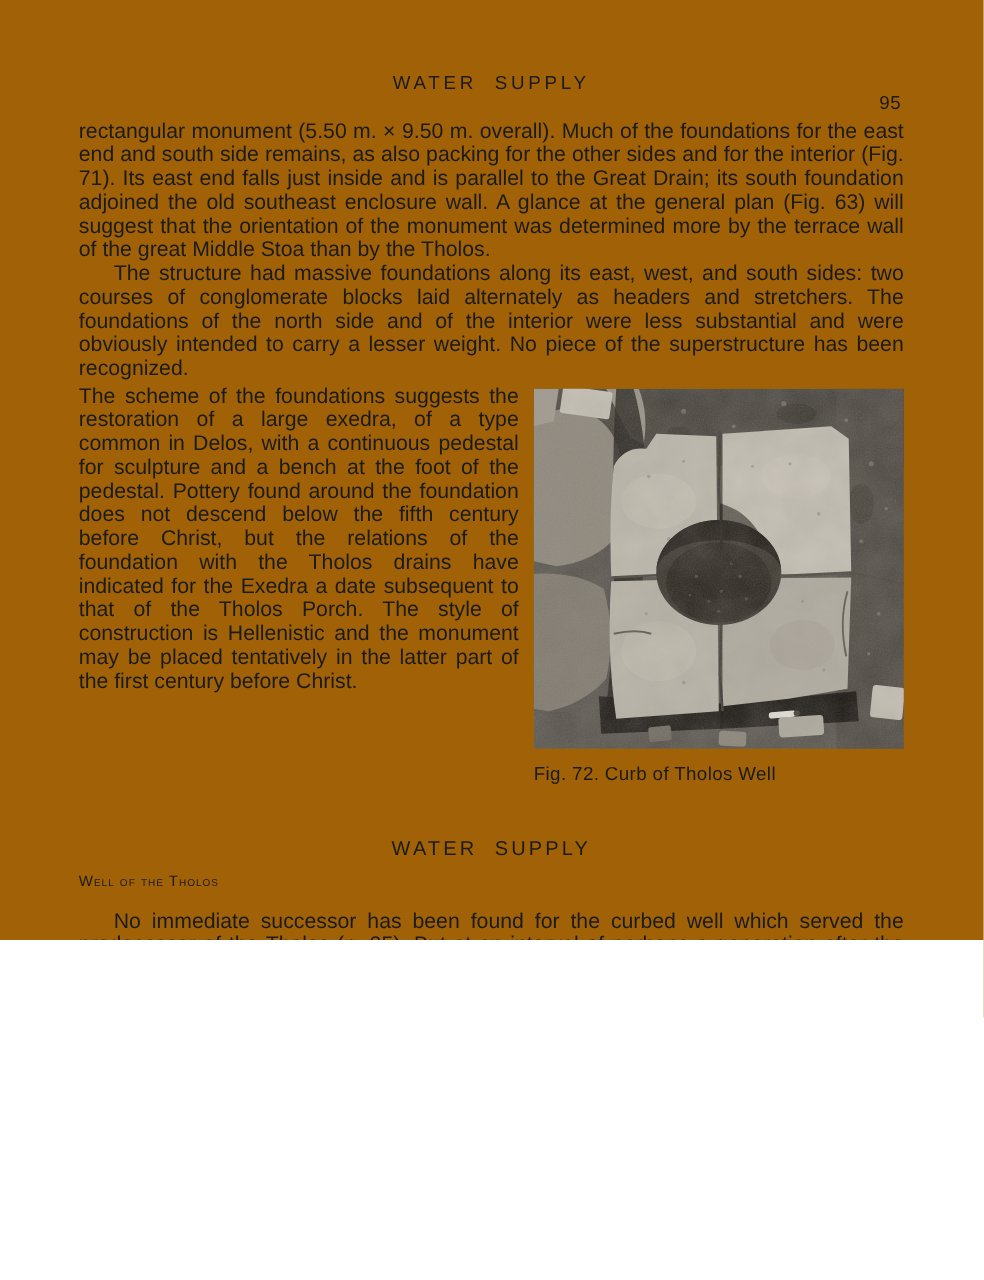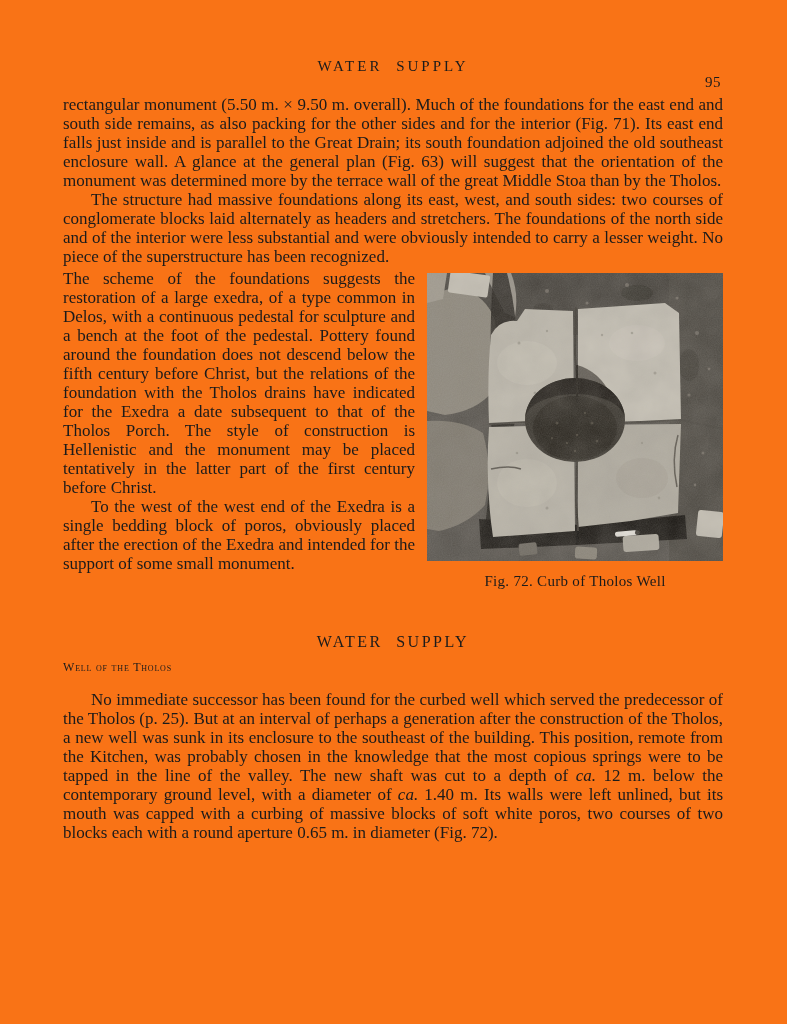--- a/index.html
+++ b/index.html
@@ -1,23 +1,23 @@
 <!DOCTYPE html>
 <html lang="en"><head>
 <meta charset="utf-8">
 <style>
   html, body { margin: 0; padding: 0; background: #ffffff; }
   .page {
     position: relative;
     width: 787px;
-    height: 1024px;
+    height: 752px;
     box-sizing: border-box;
-    background: #f97316;
+    background: #a16207;
     padding: 58px 64px 0 63px;
-    font-family: Liberation Serif, serif;
+    font-family: Liberation Sans, sans-serif;
     color: #1b1b1b;
     overflow: hidden;
   }
   .running-head {
     position: relative;
     height: 20px;
     text-align: center;
     font-size: 15px;
     letter-spacing: 3px;
     word-spacing: 7px;
@@ -40,21 +40,20 @@
   .wrap-section { margin-top: 3px; }
   .wrap-section::after { content: ""; display: block; clear: both; }
   .fig {
     float: right;
     width: 296px;
     margin: 4px 0 16px 12px;
   }
   .photo { width: 296px; height: 288px; }
   .photo svg { display: block; }
   .fig figcaption {
-    text-align: center;
     font-size: 15px;
     margin-top: 12px;
     letter-spacing: 0.3px;
   }
   .section-heading {
     clear: both;
     text-align: center;
     font-weight: 400;
     font-size: 16px;
     letter-spacing: 2.5px;
@@ -186,21 +185,20 @@
             </g>
 
             <rect width="296" height="288" filter="url(#mottle)" opacity="0.32"></rect>
             <rect width="296" height="288" filter="url(#grain)" opacity="0.28"></rect>
           </svg>
         </div>
         <figcaption>Fig. 72. Curb of Tholos Well</figcaption>
       </figure>
 
       <p class="para">The scheme of the foundations suggests the restoration of a large exedra, of a type common in Delos, with a continuous pedestal for sculpture and a bench at the foot of the pedestal. Pottery found around the foundation does not descend below the fifth century before Christ, but the relations of the foundation with the Tholos drains have indicated for the Exedra a date subsequent to that of the Tholos Porch. The style of construction is Hellenistic and the monument may be placed tentatively in the latter part of the first century before Christ.</p>
-      <p class="para indent">To the west of the west end of the Exedra is a single bedding block of poros, obviously placed after the erection of the Exedra and intended for the support of some small monument.</p>
     </div>
 
     <h2 class="section-heading">WATER SUPPLY</h2>
     <h3 class="subsection-heading">Well of the Tholos</h3>
 
     <p class="para indent">No immediate successor has been found for the curbed well which served the predecessor of the Tholos (p. 25). But at an interval of perhaps a generation after the construction of the Tholos, a new well was sunk in its enclosure to the southeast of the building. This position, remote from the Kitchen, was probably chosen in the knowledge that the most copious springs were to be tapped in the line of the valley. The new shaft was cut to a depth of <i>ca.</i> 12 m. below the contemporary ground level, with a diameter of <i>ca.</i> 1.40 m. Its walls were left unlined, but its mouth was capped with a curbing of massive blocks of soft white poros, two courses of two blocks each with a round aperture 0.65 m. in diameter (Fig. 72).</p>
 
   </main>
 </div>
 

